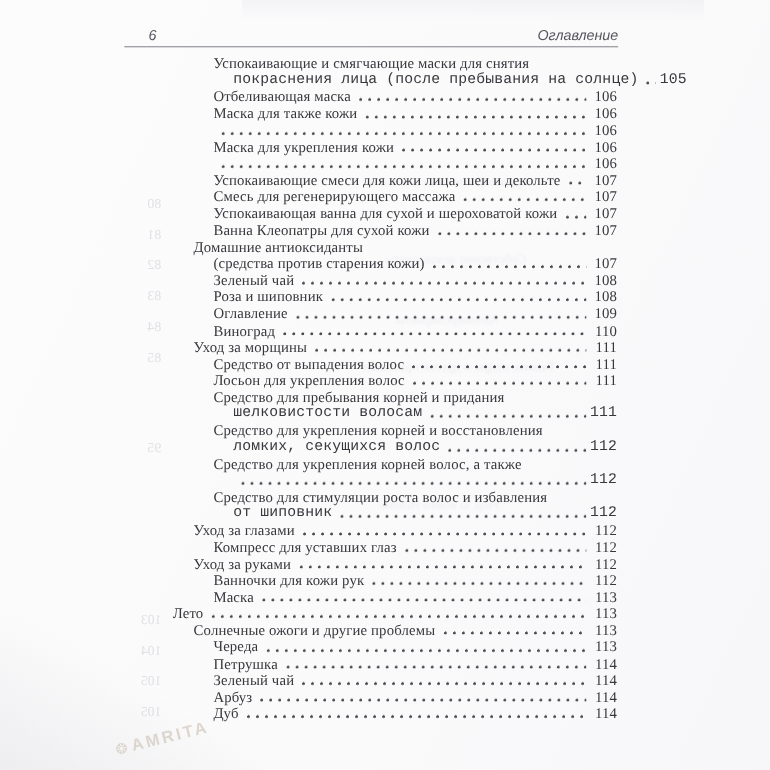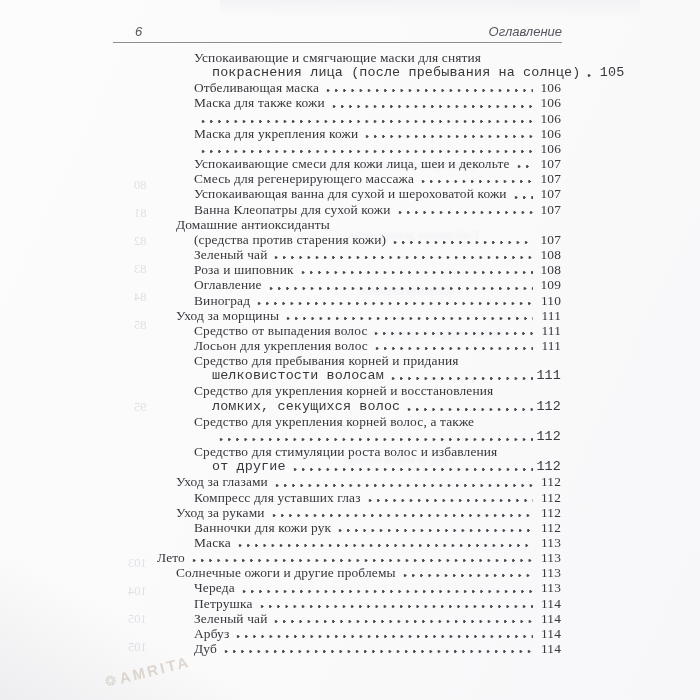--- a/index.html
+++ b/index.html
@@ -209,21 +209,21 @@
         <span class="t">Средство для укрепления корней волос, а также</span>
       </div>
       <div class="row i3">
         <span class="leader"></span>
         <span class="p">112</span>
       </div>
       <div class="row i2">
         <span class="t">Средство для стимуляции роста волос и избавления</span>
       </div>
       <div class="row i3">
-        <span class="t">от другие</span>
+        <span class="t">от шиповник</span>
         <span class="leader"></span>
         <span class="p">112</span>
       </div>
       <div class="row i1">
         <span class="t">Уход за глазами</span>
         <span class="leader"></span>
         <span class="p">112</span>
       </div>
       <div class="row i2">
         <span class="t">Компресс для уставших глаз</span>

